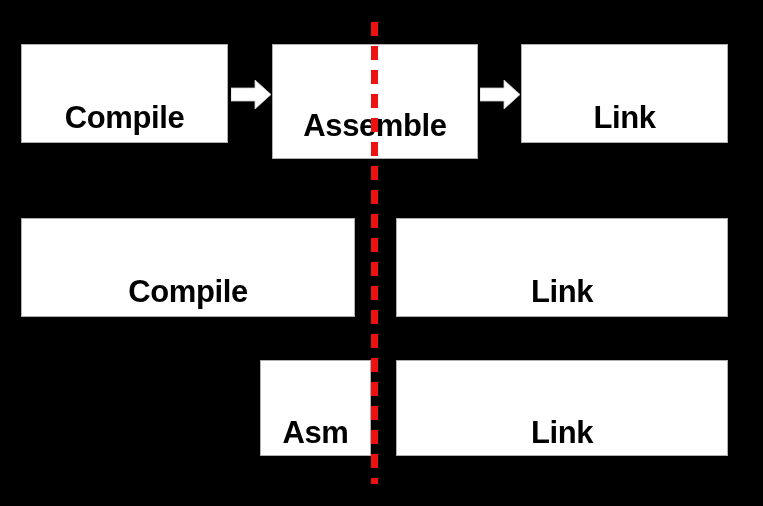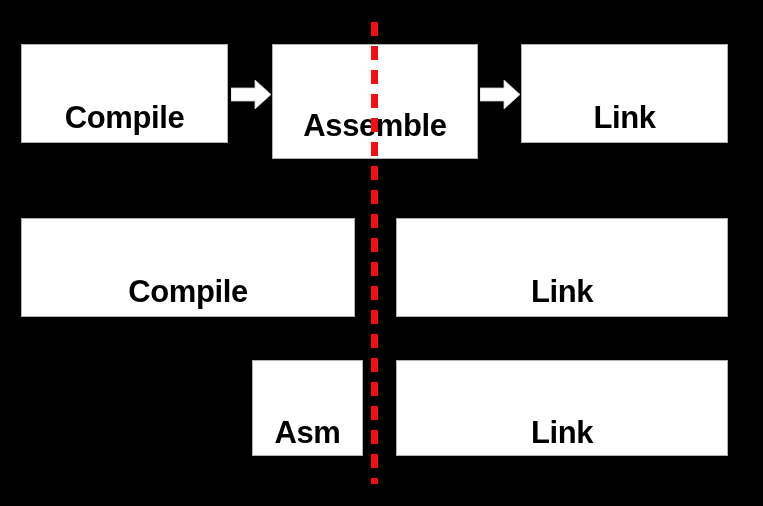--- a/index.html
+++ b/index.html
@@ -49,21 +49,21 @@
   
   #box-compile-1 { left: 21px;  top: 44px;  width: 207px; height: 99px; }
   #box-assemble  { left: 272px; top: 44px;  width: 206px; height: 115px; }
   #box-link-1    { left: 521px; top: 44px;  width: 207px; height: 99px; }
 
   
   #box-compile-2 { left: 21px;  top: 218px; width: 334px; height: 99px; }
   #box-link-2    { left: 396px; top: 218px; width: 332px; height: 99px; }
 
   
-  #box-asm       { left: 252px; top: 360px; width: 111px; height: 96px; justify-content: center; }
+  #box-asm       { left: 260px; top: 360px; width: 111px; height: 96px; justify-content: center; }
   #box-link-3    { left: 396px; top: 360px; width: 332px; height: 96px; }
 
   
   .arrow {
     position: absolute;
     top: 80px;
     width: 40px;
     height: 29px;
     z-index: 3;
   }

